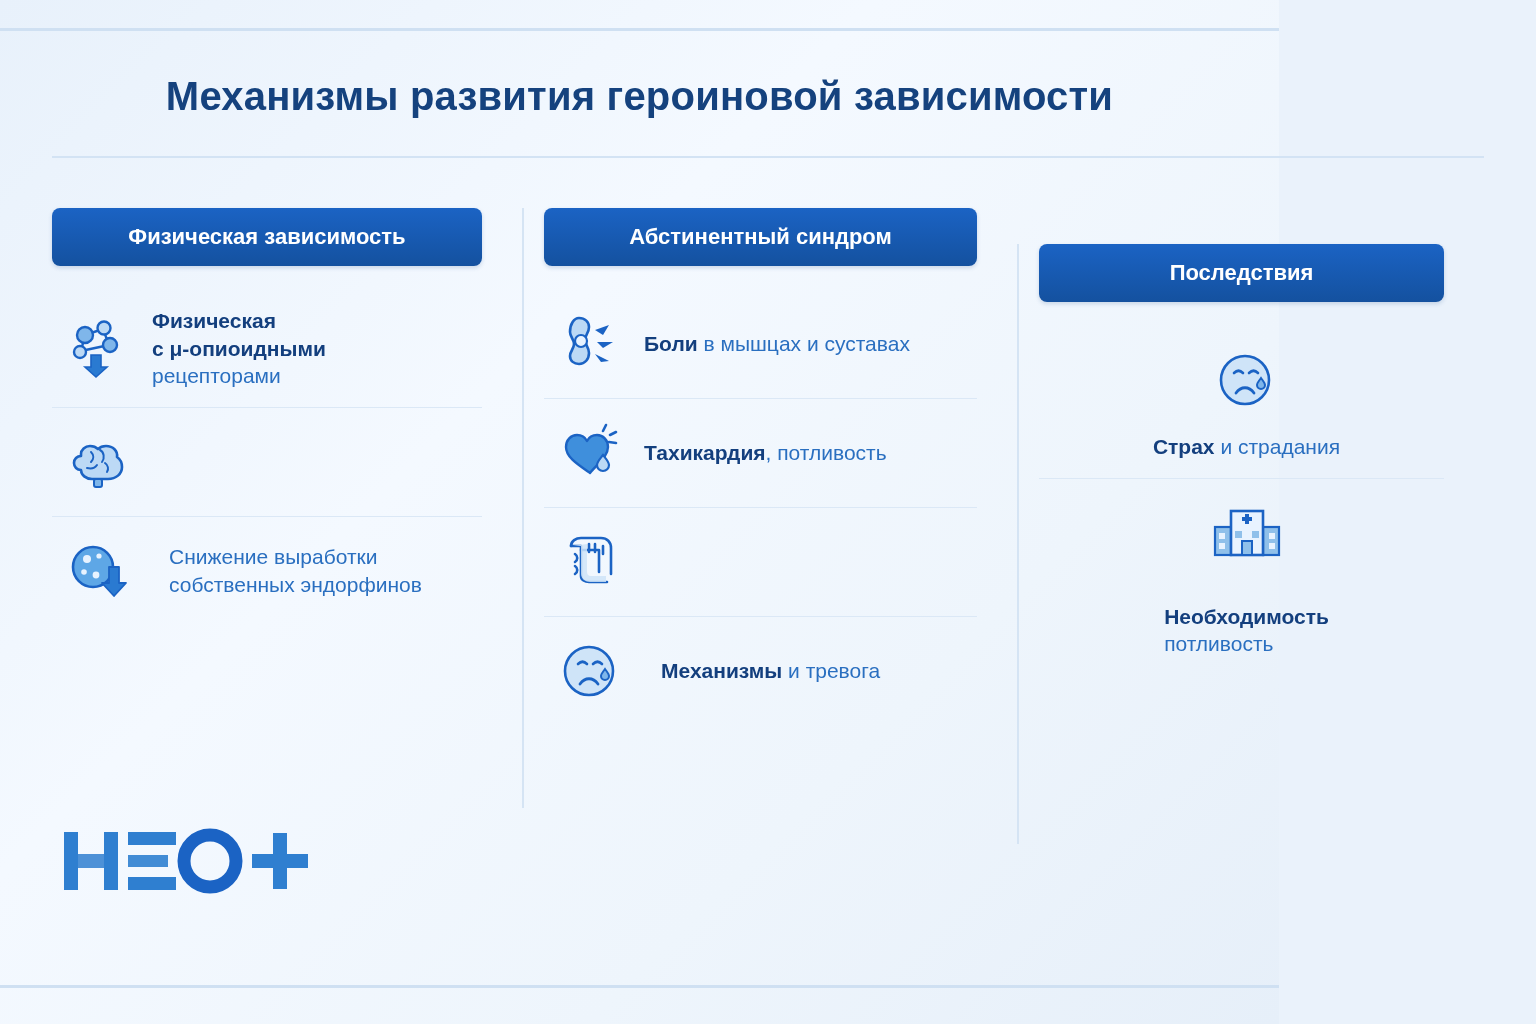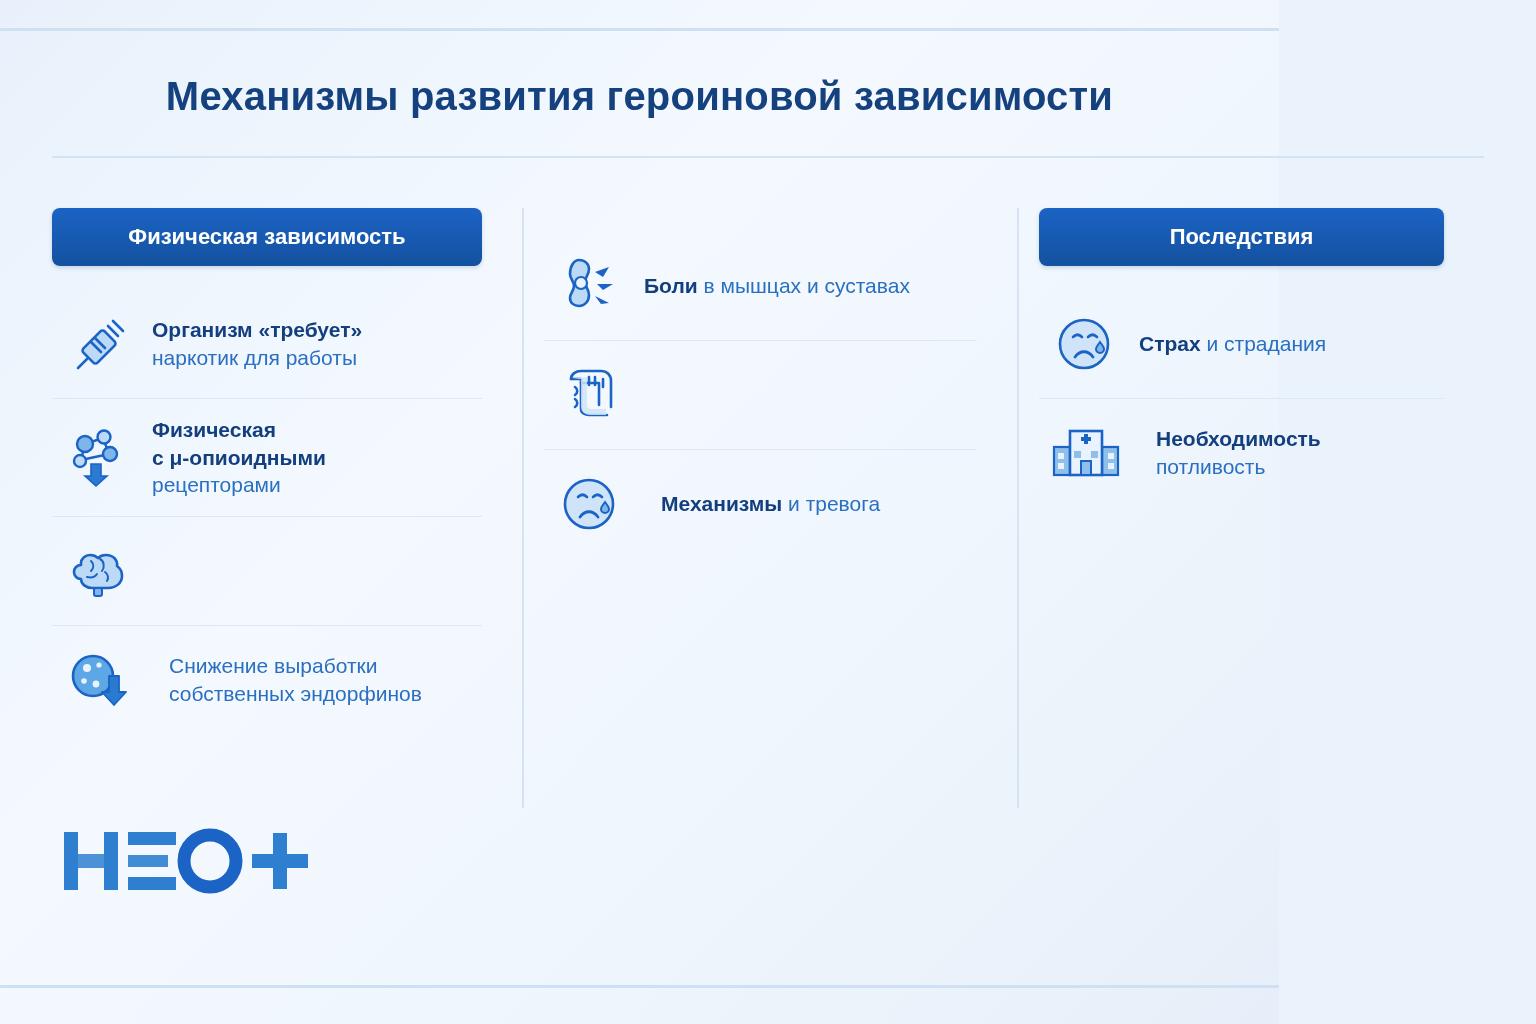--- a/index.html
+++ b/index.html
@@ -59,21 +59,21 @@
     display: flex;
     gap: 0;
   }
   .column {
     position: relative;
     box-sizing: border-box;
     padding-right: 40px;
   }
   .column.c1 { width: 470px; }
   .column.c2 { width: 495px; padding-left: 22px; }
-  .column.c3 { width: 467px; padding-left: 22px; }
+  .column.c3 { width: 467px; padding-left: 22px; margin-top: 36px; }
   .column.c2::before,
   .column.c3::before {
     content: "";
     position: absolute;
     left: 0;
     top: 0;
     width: 2px;
     height: 600px;
     background: #d5e4f4;
   }
@@ -93,21 +93,21 @@
     margin-top: 24px;
   }
   .item {
     display: flex;
     align-items: center;
     gap: 16px;
     padding: 17px 0 17px 10px;
     border-bottom: 1px solid #dbe8f6;
   }
   .item:last-child { border-bottom: none; gap: 33px; }
-  .c3 .item { border-bottom: 1px solid #dbe8f6; }
+  .c3 .item { border-bottom: 1px solid #dbe8f6; flex-direction: column; }
   .icon {
     flex: 0 0 auto;
     width: 74px;
     height: 74px;
     display: flex;
     align-items: center;
     justify-content: center;
   }
   .icon svg { display: block; }
   .label {
@@ -142,38 +142,20 @@
 
   <div class="title">Механизмы развития героиновой зависимости</div>
   <div class="title-rule"></div>
 
   <div class="columns">
 
     <div class="column c1">
       <div class="col-header">Физическая зависимость</div>
       <div class="items">
 
-        <div class="item">
-          <span class="icon">
-            <svg width="64" height="64" viewBox="0 0 64 64">
-              <g stroke="#1b63c4" stroke-width="2.6" fill="none" stroke-linecap="round">
-                <line x1="46" y1="9" x2="56" y2="19"></line>
-                <line x1="41" y1="14" x2="51" y2="24"></line>
-                <rect x="22" y="20" width="20" height="30" rx="3" transform="rotate(45 32 35)" fill="#bcd9f5"></rect>
-                <line x1="20" y1="47" x2="11" y2="56"></line>
-                <line x1="28" y1="26" x2="38" y2="36"></line>
-                <line x1="24" y1="30" x2="34" y2="40"></line>
-              </g>
-            </svg>
-          </span>
-          <span class="label">
-            <span class="b">Организм «требует»</span><br>
-            <span class="n">наркотик для работы</span>
-          </span>
-        </div>
 
         <div class="item">
           <span class="icon">
             <svg width="64" height="64" viewBox="0 0 64 64">
               <g stroke="#1b63c4" stroke-width="2.4" fill="none">
                 <line x1="18" y1="18" x2="36" y2="12"></line>
                 <line x1="18" y1="18" x2="14" y2="34"></line>
                 <line x1="36" y1="12" x2="42" y2="28"></line>
                 <line x1="14" y1="34" x2="42" y2="28"></line>
               </g>
@@ -219,40 +201,57 @@
           </span>
           <span class="label">
             <span class="n">Снижение выработки собственных эндорфинов</span>
           </span>
         </div>
 
       </div>
     </div>
 
     <div class="column c2">
+      <div class="col-header">Абстинентный синдром</div>
       <div class="items">
 
         <div class="item">
           <span class="icon">
             <svg width="64" height="64" viewBox="0 0 64 64">
               <path d="M20 6c6 0 10 4 10 9 0 6-4 8-4 13 0 5 4 7 4 13 0 6-4 11-10 11-5 0-9-3-9-8 0-5 4-7 4-12 0-5-4-7-4-12 0-8 4-14 9-14z" fill="#bcd9f5" stroke="#1b63c4" stroke-width="2.6" stroke-linejoin="round"></path>
               <circle cx="22" cy="29" r="6" fill="#e8f3ff" stroke="#1b63c4" stroke-width="2.2"></circle>
               <g fill="#1b63c4">
                 <polygon points="36,18 50,13 44,23"></polygon>
                 <polygon points="38,30 54,30 44,36"></polygon>
                 <polygon points="36,42 50,49 42,50"></polygon>
               </g>
             </svg>
           </span>
           <span class="label">
             <span class="b">Боли</span>
             <span class="n">в мышцах и суставах</span>
           </span>
         </div>
 
+        <div class="item">
+          <span class="icon">
+            <svg width="64" height="64" viewBox="0 0 64 64">
+              <path d="M31 52C18 43 7 36 7 26c0-7 5-12 11-12 4 0 8 2 10 6 2-4 6-6 10-6 6 0 11 5 11 12 0 10-11 17-18 26z" fill="#3f8fdc" stroke="#1b63c4" stroke-width="2.4" stroke-linejoin="round"></path>
+              <g stroke="#1b63c4" stroke-width="2.6" stroke-linecap="round">
+                <line x1="44" y1="10" x2="47" y2="4"></line>
+                <line x1="51" y1="14" x2="57" y2="11"></line>
+                <line x1="50" y1="21" x2="57" y2="22"></line>
+              </g>
+              <path d="M44 34c4 5 6 7 6 10a6 6 0 0 1-12 0c0-3 2-5 6-10z" fill="#bcd9f5" stroke="#1b63c4" stroke-width="2.2"></path>
+            </svg>
+          </span>
+          <span class="label">
+            <span class="b">Тахикардия</span><span class="n">, потливость</span>
+          </span>
+        </div>
 
         <div class="item">
           <span class="icon">
             <svg width="64" height="64" viewBox="0 0 64 64">
               <g fill="none" stroke="#1b63c4" stroke-width="2.6" stroke-linecap="round" stroke-linejoin="round">
                 <path d="M12 16h10v30c0 4 4 6 8 6h18"></path>
                 <path d="M12 16c0-5 5-8 10-8h20c6 0 10 4 10 10v26"></path>
                 <path d="M22 20h18v22"></path>
                 <path d="M30 14v8M36 14v8M44 16v8"></path>
                 <path d="M16 24c3 2 3 6 0 8M16 36c3 2 3 6 0 8"></path>

